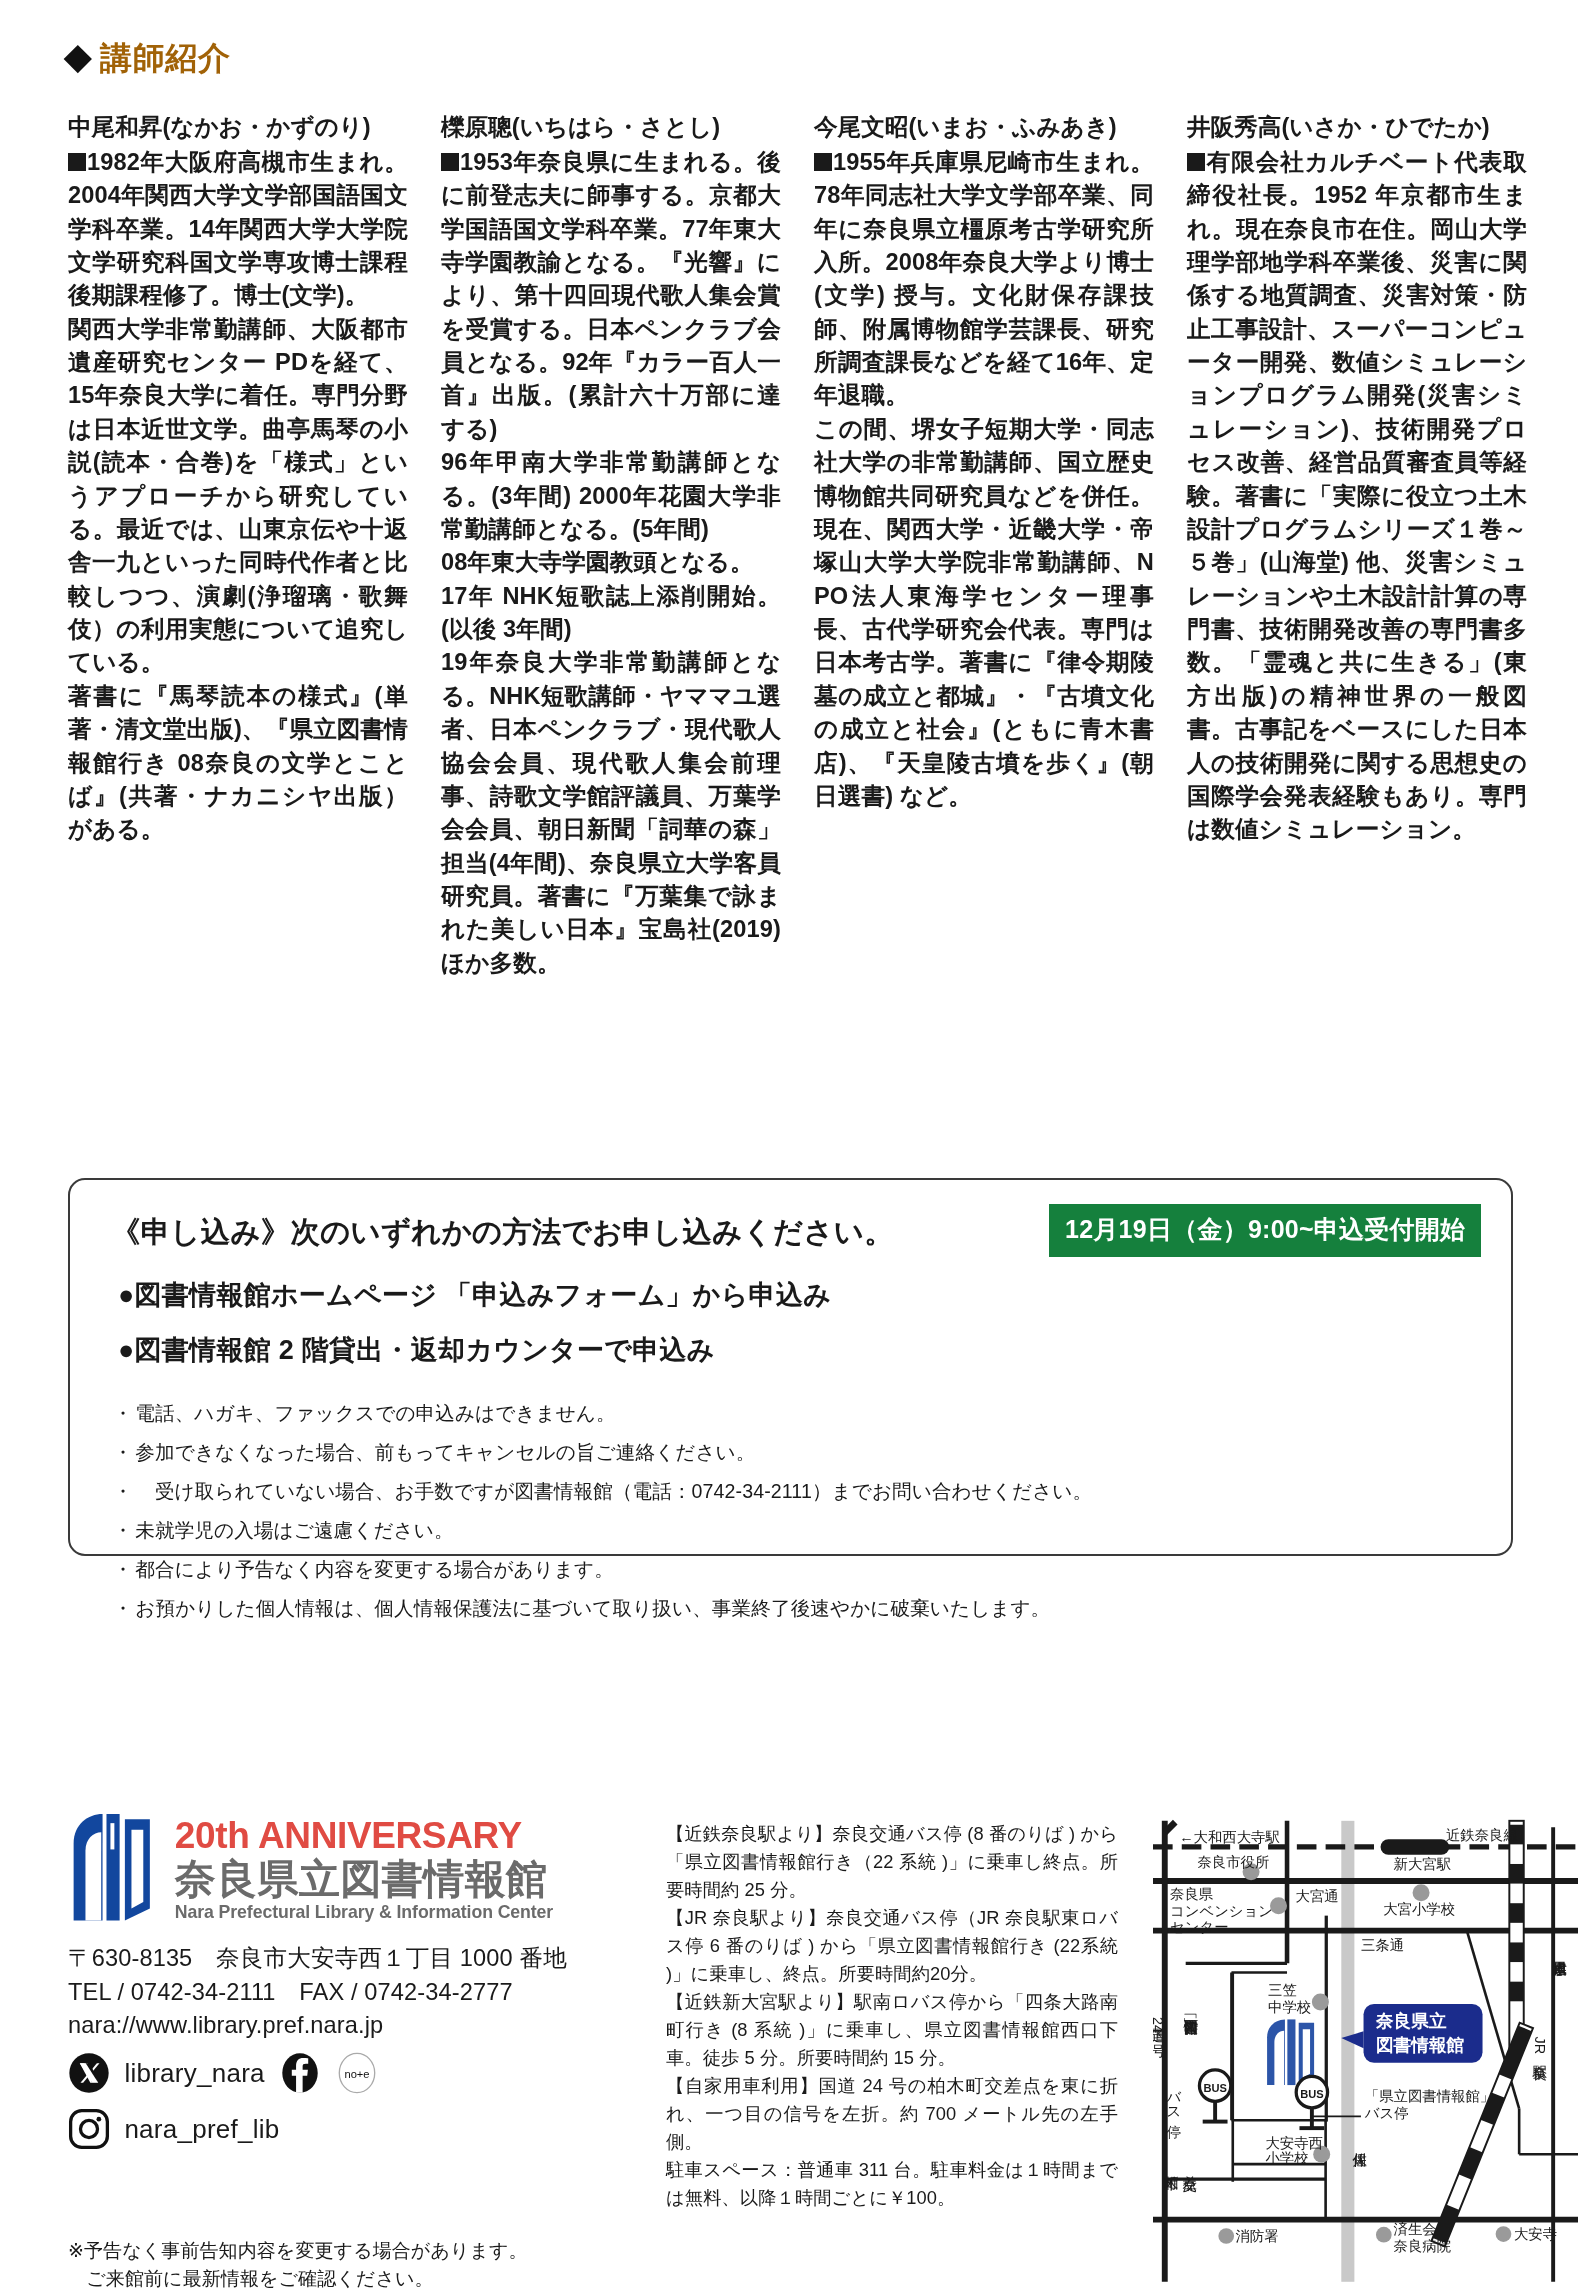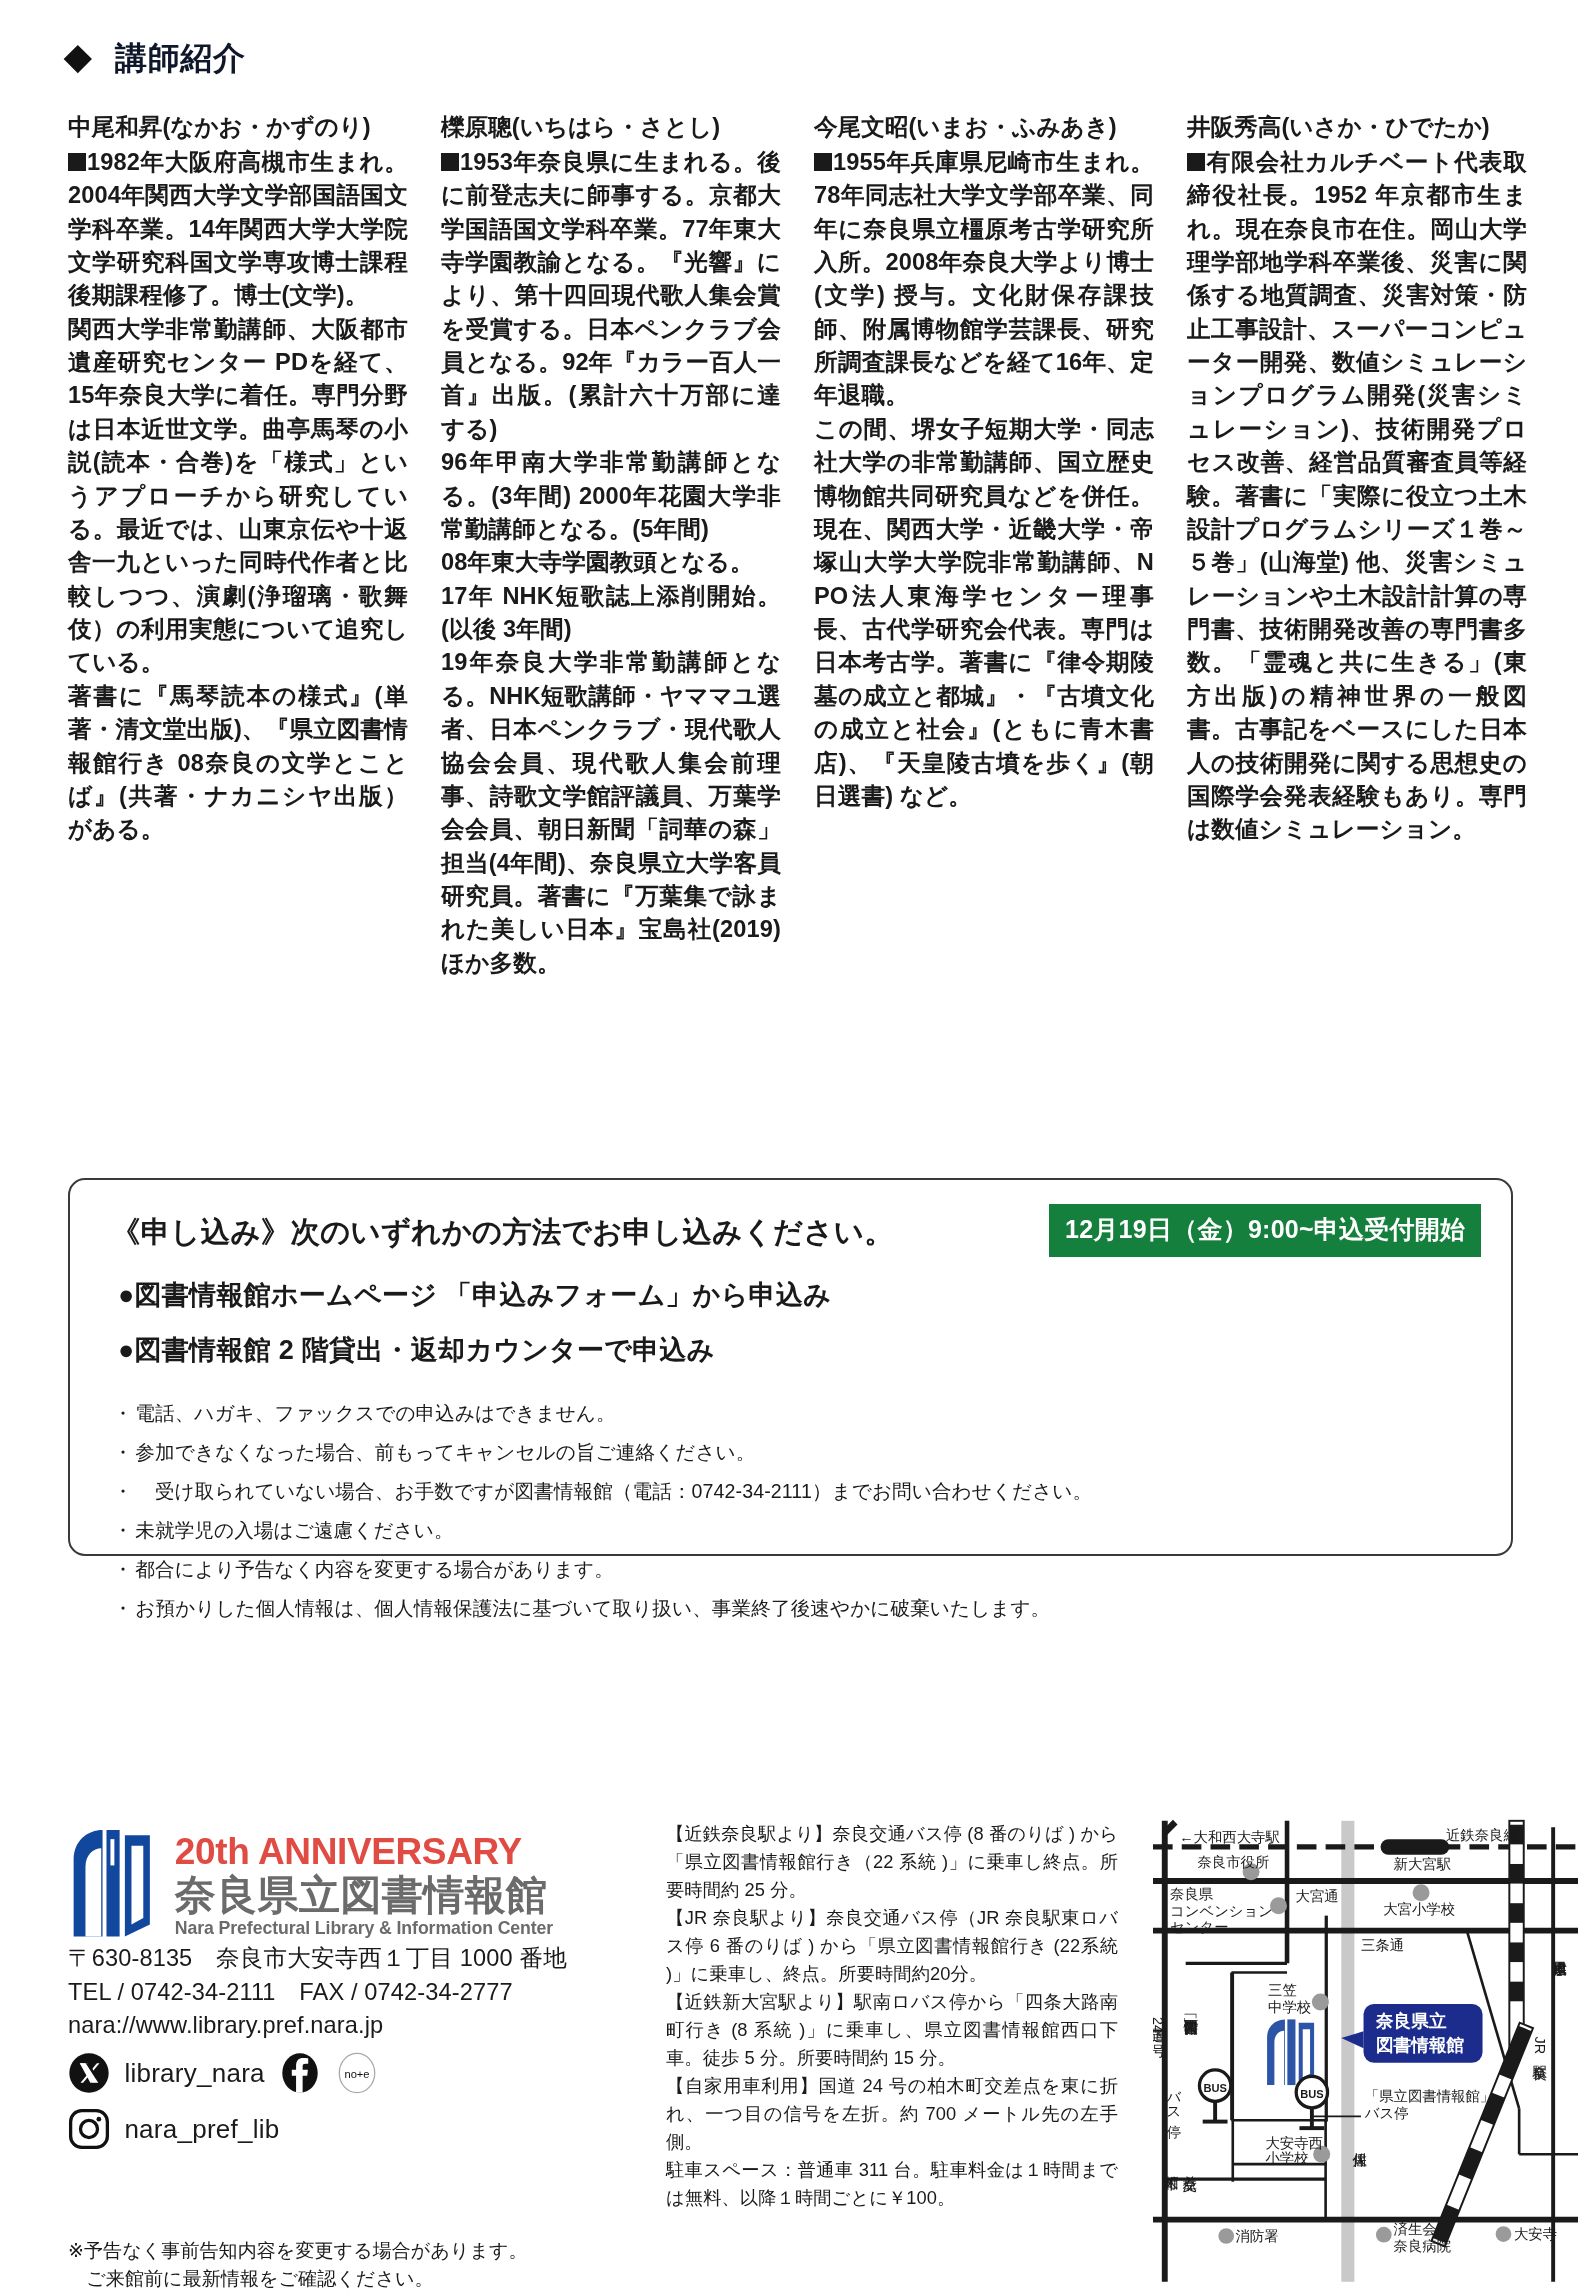--- a/index.html
+++ b/index.html
@@ -8,21 +8,21 @@
     font-family:"Liberation Sans","DejaVu Sans",sans-serif;
     color:#1a1a1a;
     -webkit-font-smoothing:antialiased;
   }
   .page{position:absolute;inset:0;}
 
   
   .section-heading{
     position:absolute;left:68px;top:37px;
     font-size:32px;font-weight:600;letter-spacing:.02em;
-    display:flex;align-items:center;gap:21px;color:#0f172a;justify-content:center;
+    display:flex;align-items:center;gap:6px;color:#a16207;justify-content:center;
   }
   .diamond{display:inline-block;width:19.6px;height:19.6px;background:#111;
     transform:rotate(45deg);margin-right:6.5px;}
 
   
   .lecturers{
     position:absolute;left:68px;top:111px;width:1459px;
     display:flex;gap:4px;font-weight:bold;
   }
   .lec-col{width:344px;margin-right:29px;}
@@ -66,21 +66,21 @@
     margin:0 0 10.5px 0;display:flex;gap:2.6px;
   }
   .note .dot{flex:0 0 auto;}
   .note .txt{flex:1 1 auto;white-space:pre-wrap;}
   .note .txt .ind{display:block;padding-left:19.6px;}
 
   
   .footer{position:absolute;left:0;top:1790px;width:1589px;height:506px;}
 
   .logo-block{position:absolute;left:71px;top:19.6px;width:563px;}
-  .logo-row{display:flex;align-items:flex-start;gap:11.8px;margin-top:16px;}
+  .logo-row{display:flex;align-items:flex-start;gap:11.8px;}
   .logo-mark{width:92px;height:115px;flex:0 0 auto;}
   .logo-text{padding-top:7.9px;}
   .logo-anniv{
     font-size:37px;font-weight:bold;color:#e04b43;letter-spacing:-.01em;
     line-height:1;margin:0 0 3.9px 0;white-space:nowrap;
   }
   .logo-jp{
     font-size:41px;font-weight:bold;color:#6b6b6b;letter-spacing:.01em;
     line-height:1.05;margin:0 0 2.6px 0;white-space:nowrap;
   }

